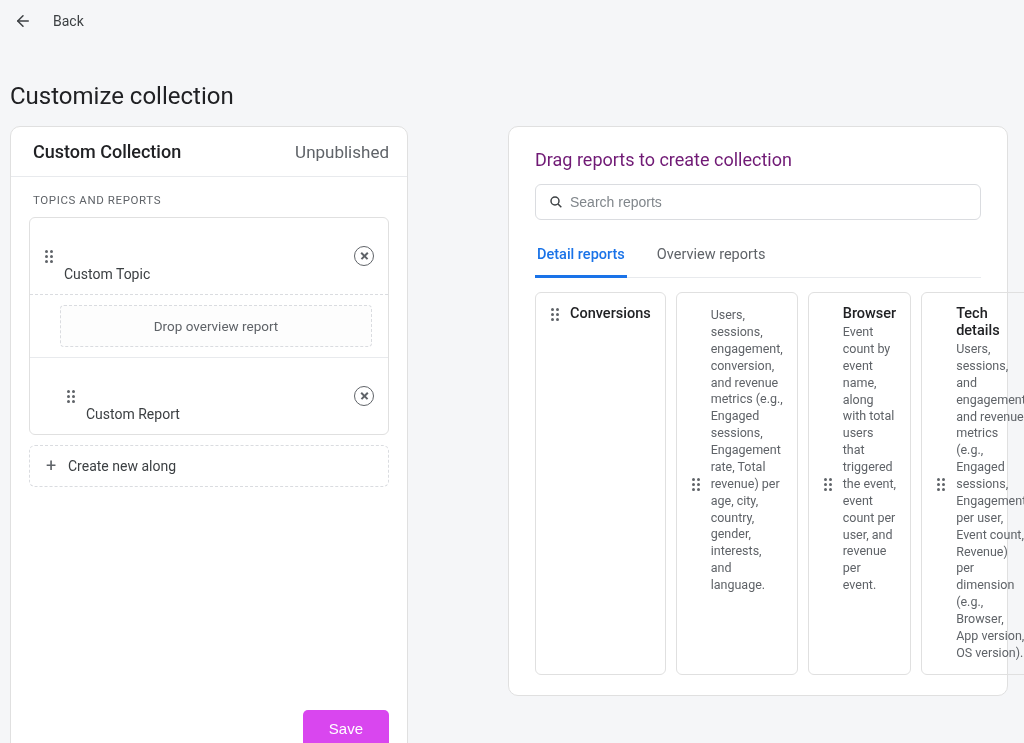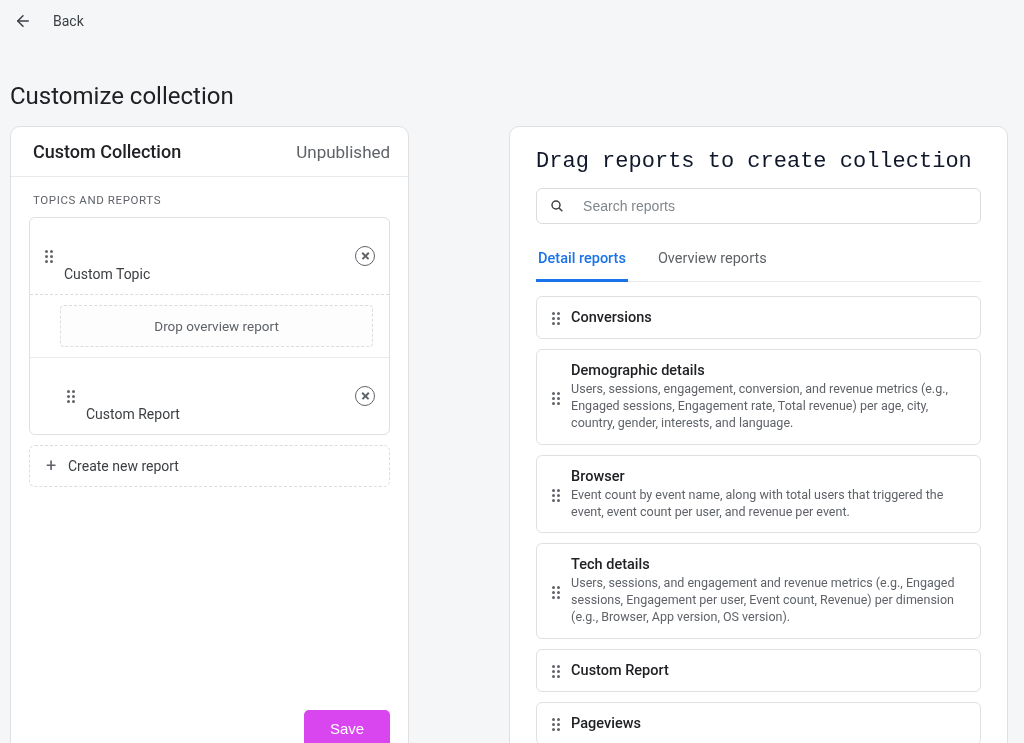--- a/index.html
+++ b/index.html
@@ -173,32 +173,31 @@
     font-size: 15px;
     font-weight: 500;
     cursor: pointer;
   }
   
   .right-panel {
     width: 500px;
     padding: 0 0 20px 0;
   }
   .right-title {
-    font-size: 22px;
-    color: #0f172a;
+    font-size: 18px;
+    color: #701a75;
     padding: 22px 26px 14px 26px;
-    font-family: Liberation Mono, monospace;
   }
   .search-wrap {
     margin: 0 26px 16px 26px;
     border: 1px solid #dadce0;
     border-radius: 6px;
     display: flex;
     align-items: center;
-    gap: 18px;
+    gap: 6px;
     padding: 9px 12px;
   }
   .search-icon {
     width: 16px; height: 16px;
     flex-shrink: 0;
   }
   .search-input {
     border: none;
     outline: none;
     flex: 1;
@@ -221,21 +220,21 @@
     margin-bottom: -1px;
   }
   .tab.active {
     color: #1a73e8;
     border-bottom-color: #1a73e8;
     font-weight: 500;
   }
   .report-list {
     padding: 14px 26px 0 26px;
     display: flex;
-    flex-direction: column;
+    flex-direction: row;
     gap: 10px;
   }
   .report-card {
     border: 1px solid #e0e0e0;
     border-radius: 6px;
     display: flex;
     align-items: flex-start;
     gap: 10px;
     padding: 12px 14px;
     cursor: grab;
@@ -300,21 +299,21 @@
               <span></span>
               <span></span>
             </div>
           <span class="report-label">Custom Report</span>
           <div class="remove-btn"></div>
         </div>
       </div>
 
       <div class="create-topic">
         <span class="plus">+</span>
-        <span class="label">Create new report</span>
+        <span class="label">Create new along</span>
       </div>
 
       <div class="left-footer">
         <button class="save-btn">Save</button>
       </div>
     </div>
 
     <div class="panel right-panel">
       <div class="right-title">Drag reports to create collection</div>
       <div class="search-wrap">
@@ -345,21 +344,20 @@
         <div class="report-card">
           <div class="grip" style="align-self:center;">
               <span></span>
               <span></span>
               <span></span>
               <span></span>
               <span></span>
               <span></span>
             </div>
           <div class="body">
-            <div class="title">Demographic details</div>
             <div class="desc">Users, sessions, engagement, conversion, and revenue metrics (e.g., Engaged sessions, Engagement rate, Total revenue) per age, city, country, gender, interests, and language.</div>
           </div>
         </div>
         <div class="report-card">
           <div class="grip" style="align-self:center;">
               <span></span>
               <span></span>
               <span></span>
               <span></span>
               <span></span>

